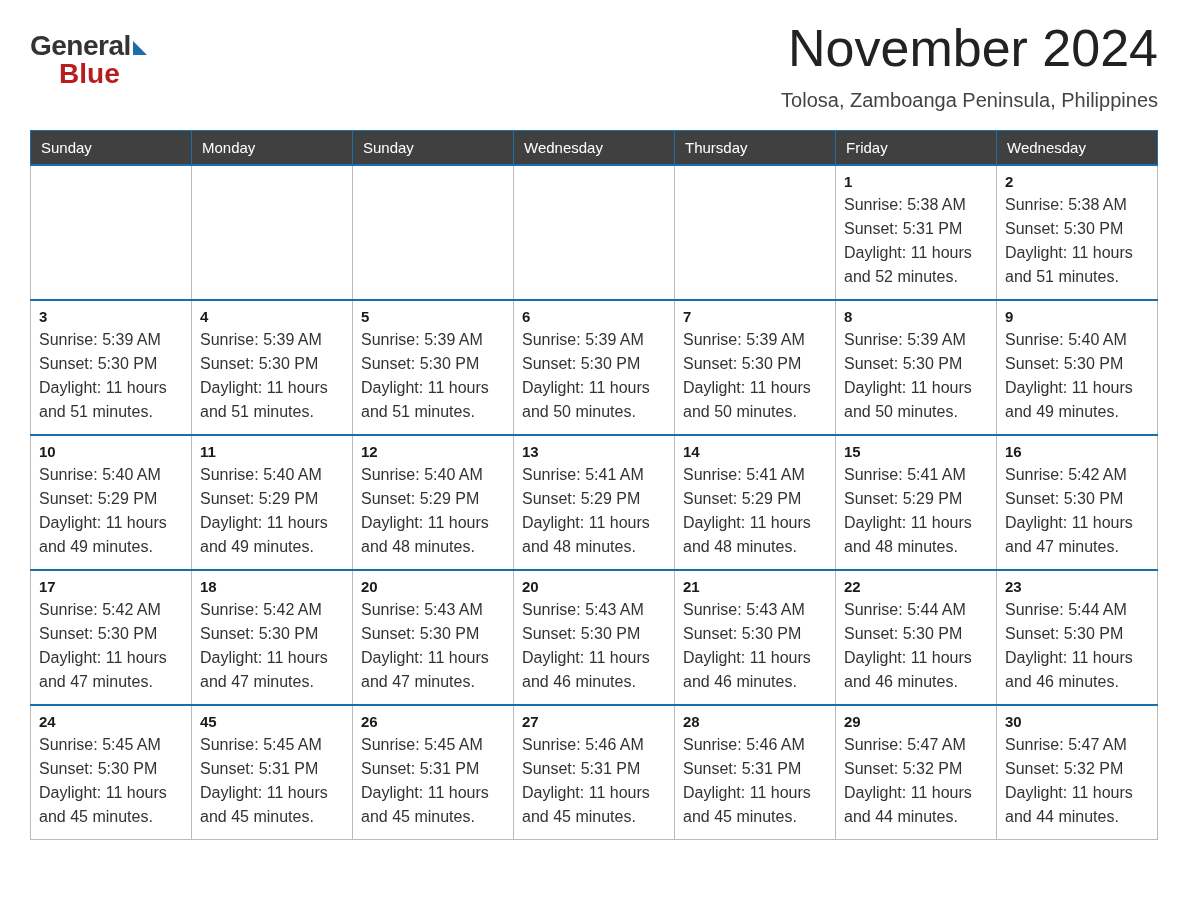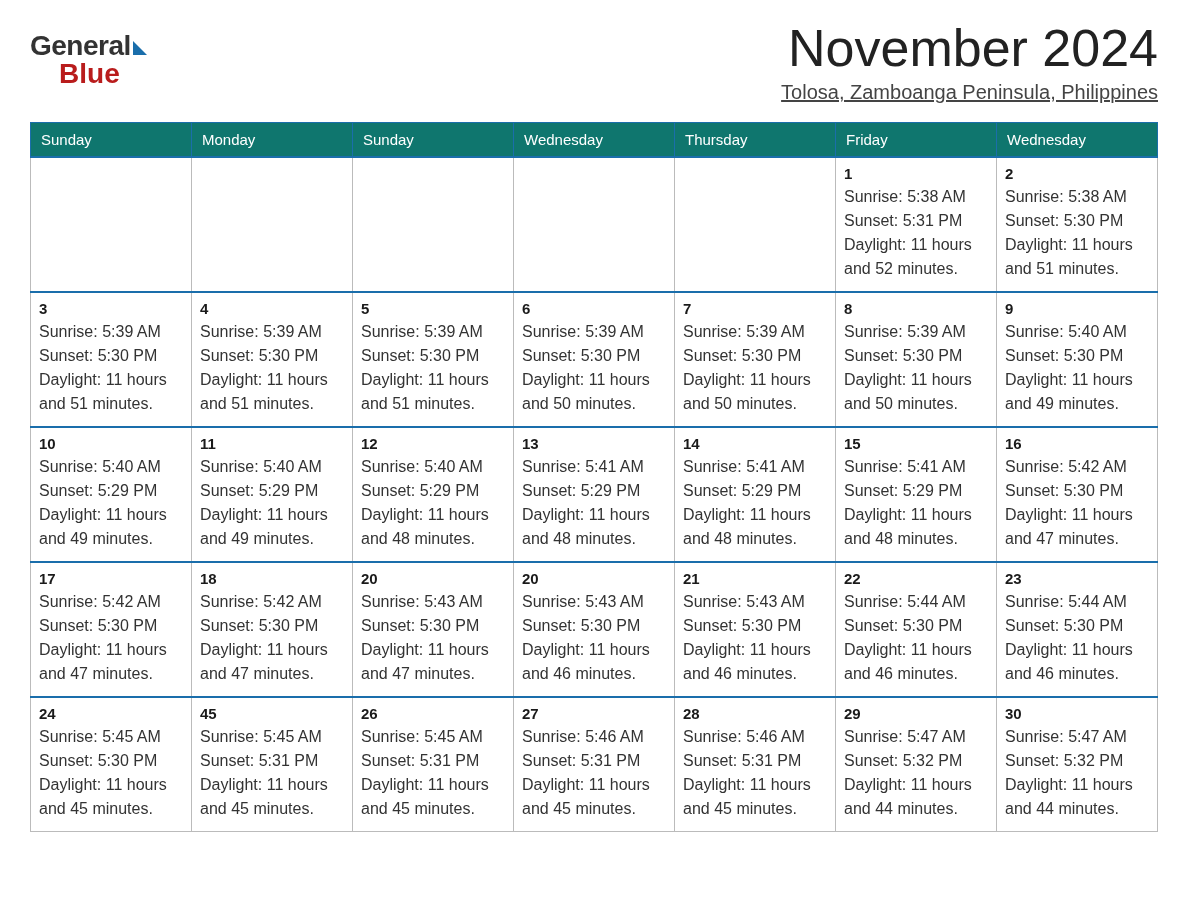--- a/index.html
+++ b/index.html
@@ -53,30 +53,29 @@
     }
     .month-title {
       font-size: 52px;
       font-weight: normal;
       color: #222;
       line-height: 1.1;
     }
     .subtitle {
       font-size: 20px;
       color: #444;
-      margin-top: 4px;
-      text-decoration: underline;
+      margin-top: 12px;
     }
     .calendar {
       width: 100%;
       border-collapse: collapse;
       border: 1px solid #aaa;
     }
     .calendar th {
-      background-color: #0f766e;
+      background-color: #404040;
       color: #fff;
       font-size: 15px;
       font-weight: normal;
       padding: 8px 10px;
       text-align: left;
       border: 1px solid #1a6eab;
     }
     .calendar td {
       vertical-align: top;
       border: 1px solid #bbb;

